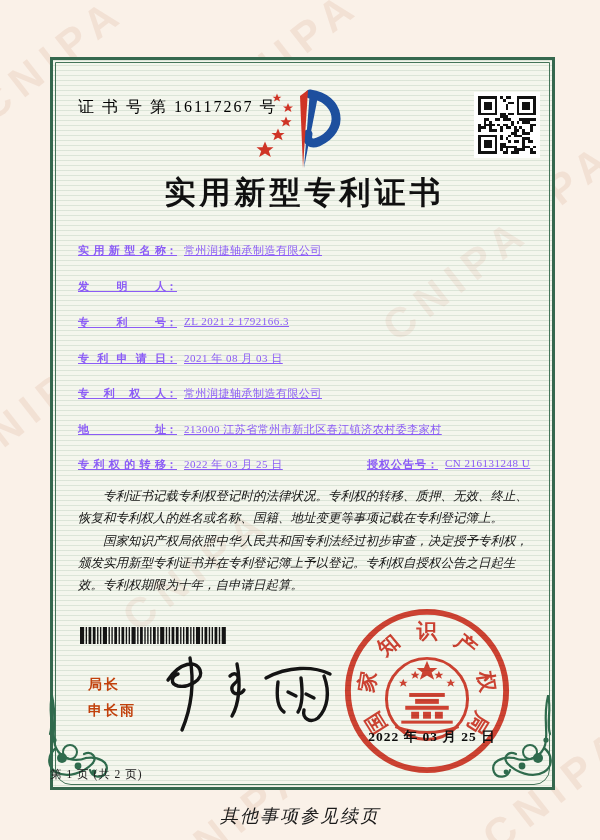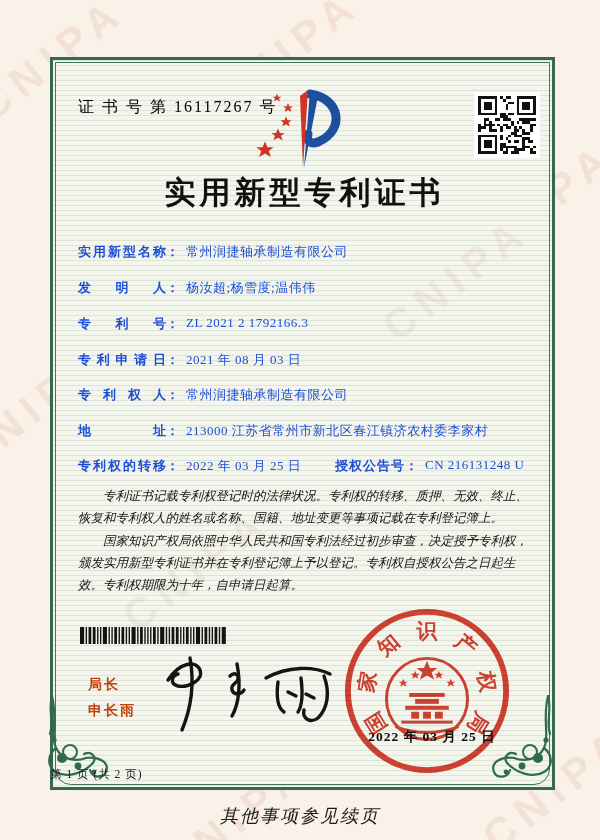--- a/index.html
+++ b/index.html
@@ -32,28 +32,28 @@
     position:absolute;left:78px;top:97px;z-index:2;
     font-size:16px;letter-spacing:2px;color:#000000;
   }
   .logo{position:absolute;left:248px;top:84px;z-index:2;}
   .qr-box{position:absolute;left:474px;top:92px;width:66px;height:66px;background:#fff;z-index:2;
     display:flex;align-items:center;justify-content:center;}
   .title{
     position:absolute;left:50px;top:172px;width:509px;z-index:2;
     text-align:center;font-size:31px;font-weight:700;letter-spacing:4px;color:#101010;
   }
-  .field-row{position:absolute;left:78px;z-index:2;display:flex;font-size:13px;color:#1d4ed8;white-space:nowrap;}
+  .field-row{position:absolute;left:78px;z-index:2;display:flex;font-size:11px;color:#8b5cf6;white-space:nowrap;text-decoration:underline;}
   .field-label{display:inline-block;width:88px;text-align:justify;text-align-last:justify;font-weight:600;}
   .field-colon{margin-right:7px;font-weight:600;}
   .field-value{letter-spacing:0.5px;}
   .row1{top:243px}.row2{top:279px}.row3{top:315px}.row4{top:351px}
   .row5{top:386px}.row6{top:422px}.row7{top:457px}
   .field-row.second{left:335px;}
-  .field-label.auto{width:auto;letter-spacing:1px;}
+  .field-label.auto{width:auto;letter-spacing:1px;margin-left:32px;}
   .body-text{
     position:absolute;left:78px;top:485px;width:452px;z-index:2;
     font-size:12.5px;line-height:1.78;color:#141414;font-style:italic;
   }
   .body-text p{margin:0;text-indent:2em;}
   .barcode{position:absolute;left:80px;top:627px;z-index:2;}
   .signer{position:absolute;left:88px;top:672px;z-index:3;font-size:14px;line-height:26px;color:#c2410c;font-weight:600;letter-spacing:2px;}
   .signature{position:absolute;left:138px;top:650px;z-index:3;}
   .seal{position:absolute;left:338px;top:602px;z-index:2;mix-blend-mode:multiply;opacity:0.95;}
   .seal-date{
@@ -269,21 +269,20 @@
 <div class="title">实用新型专利证书</div>
 
 <div class="field-row row1">
   <span class="field-label">实用新型名称</span>
     <span class="field-colon">：</span>
     <span class="field-value">常州润捷轴承制造有限公司</span>
 </div>
 <div class="field-row row2">
   <span class="field-label">发明人</span>
     <span class="field-colon">：</span>
-    <span class="field-value">杨汝超;杨雪度;温伟伟</span>
 </div>
 <div class="field-row row3">
   <span class="field-label">专利号</span>
     <span class="field-colon">：</span>
     <span class="field-value">ZL 2021 2 1792166.3</span>
 </div>
 <div class="field-row row4">
   <span class="field-label">专利申请日</span>
     <span class="field-colon">：</span>
     <span class="field-value">2021 年 08 月 03 日</span>

